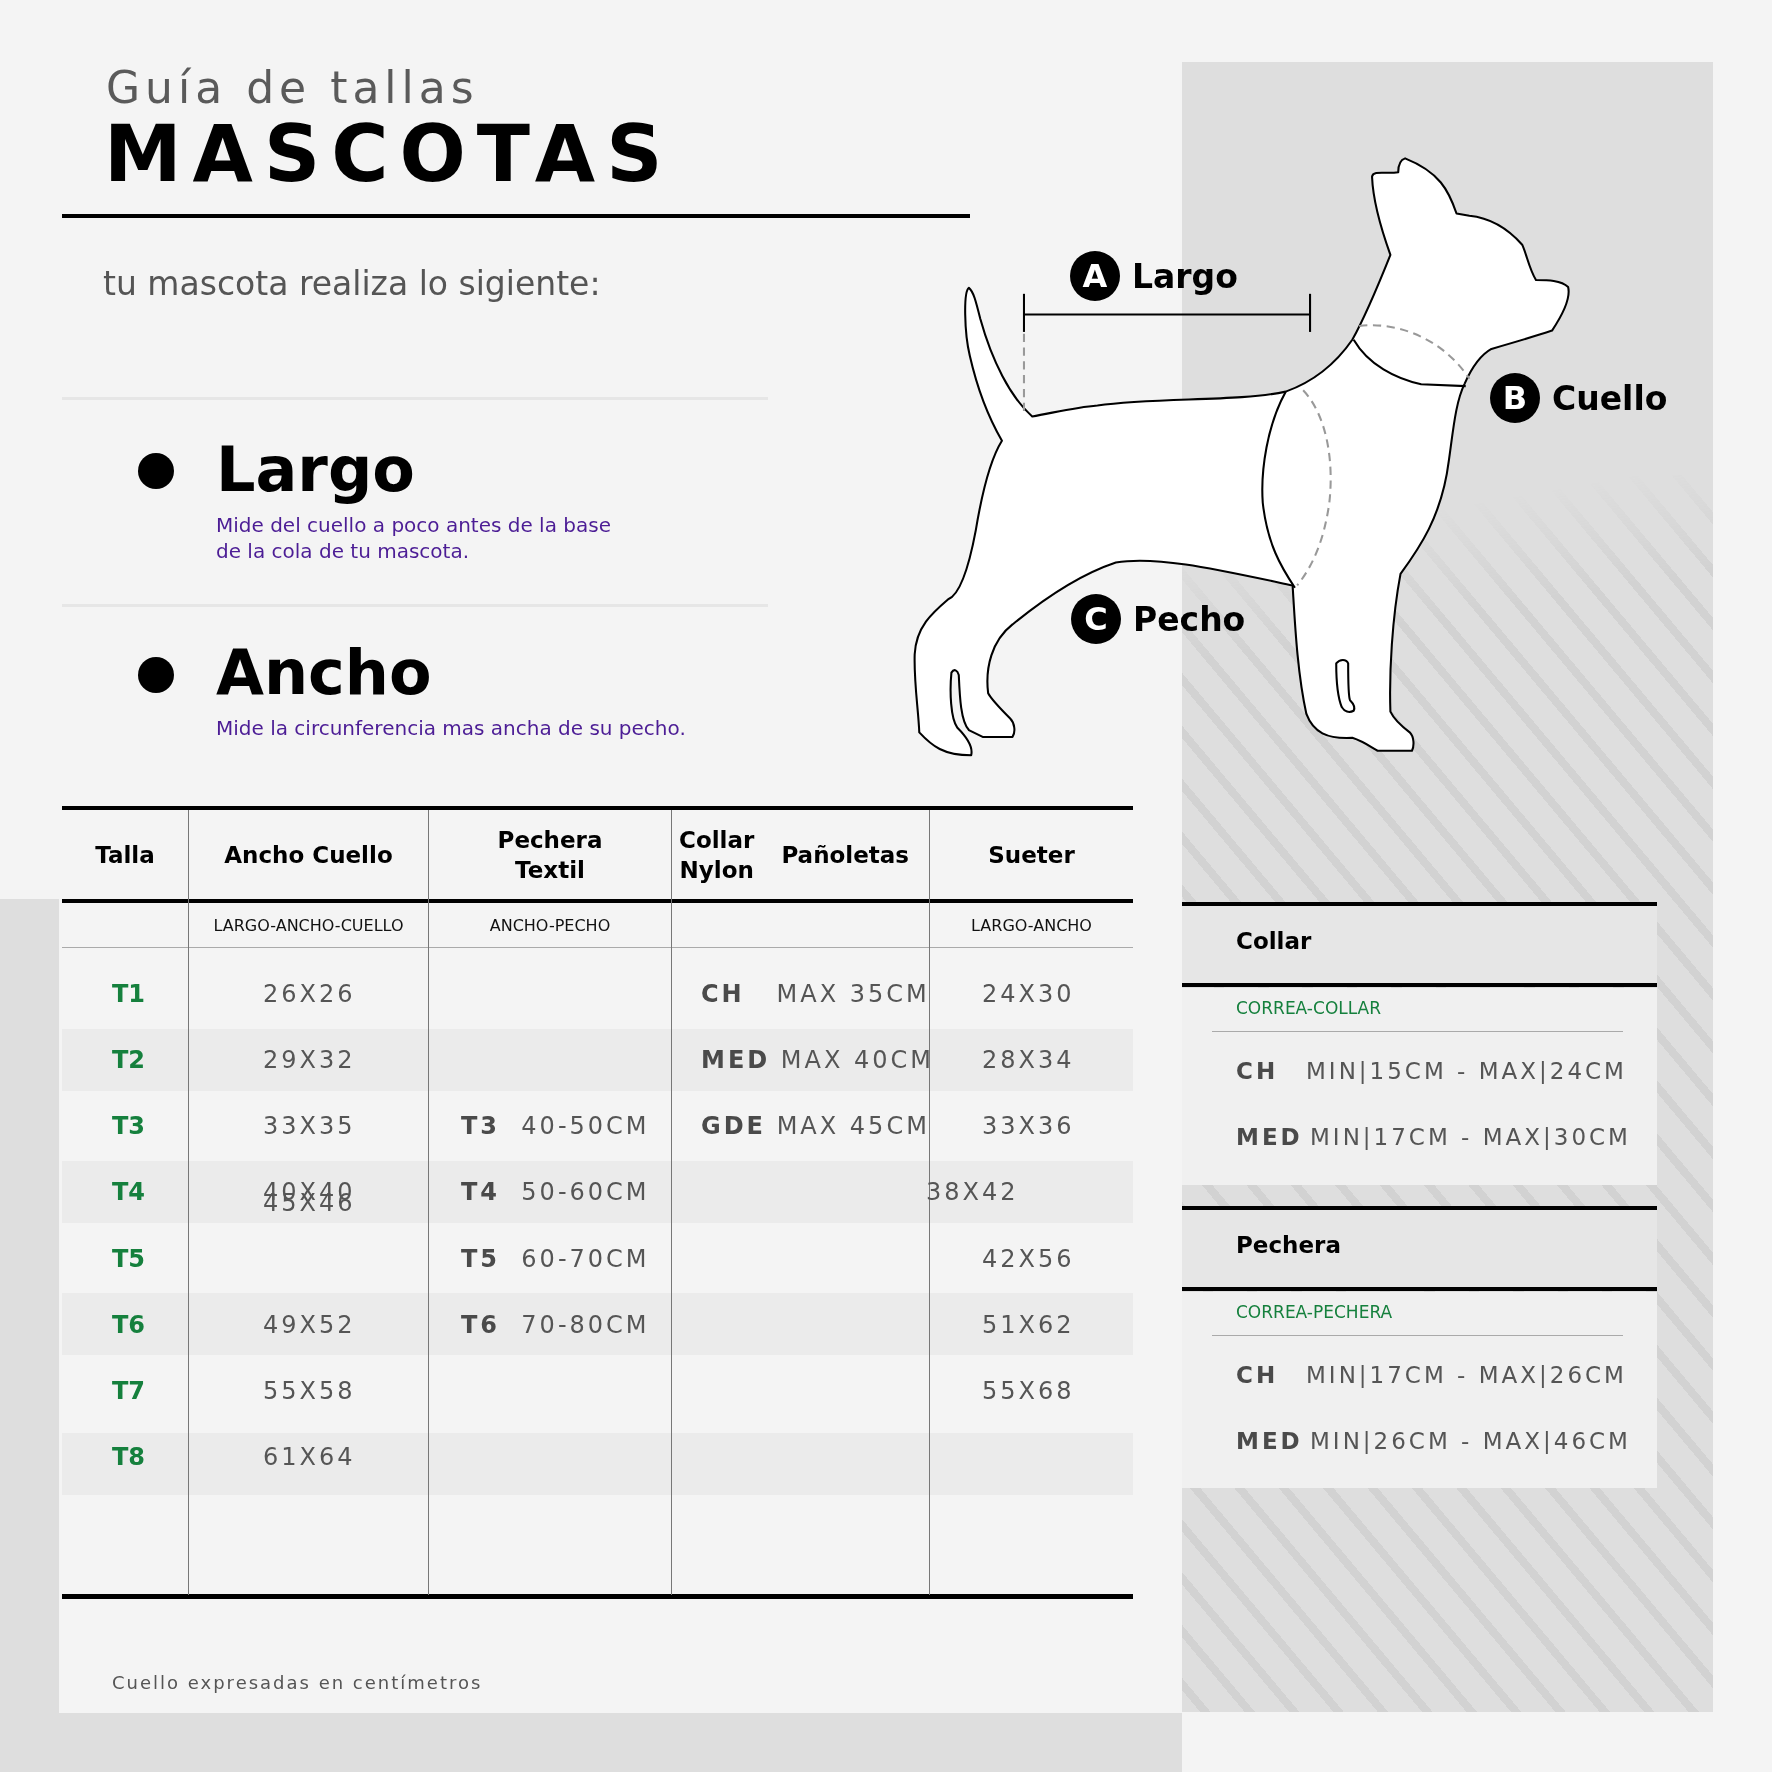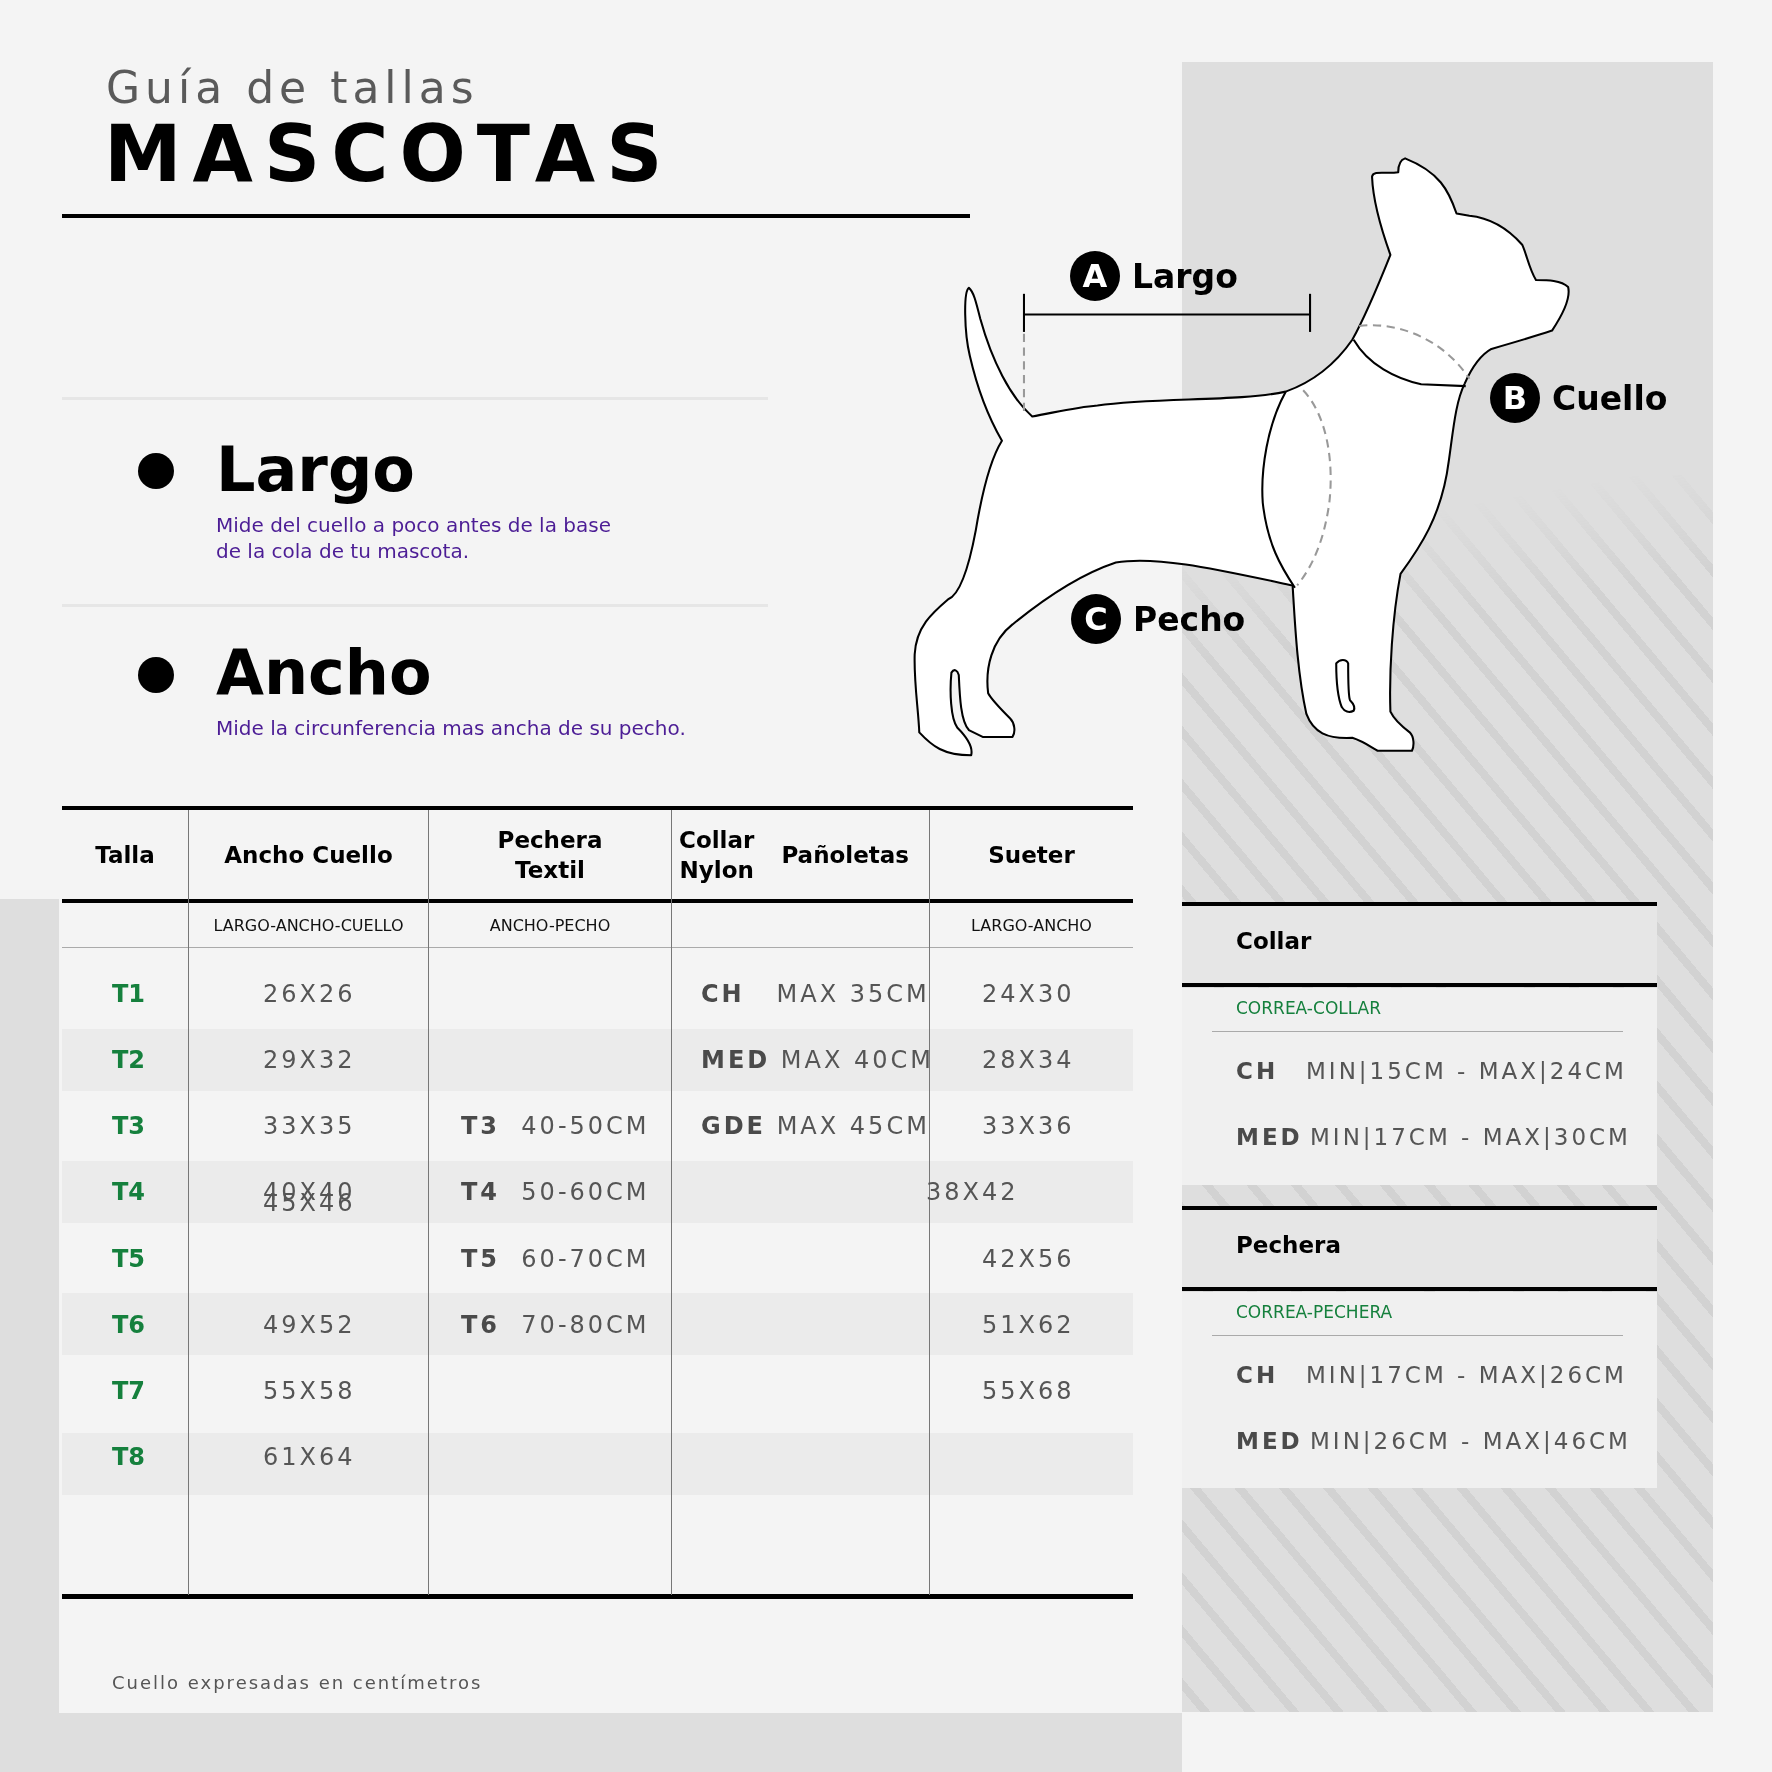--- a/index.html
+++ b/index.html
@@ -65,20 +65,21 @@
 <div class="abs bg-left-gray"></div>
 <div class="abs bg-bottom-gray"></div>
 <div class="abs panel-gray"></div>
 <div class="abs hatch"></div>
 
 <div class="abs subtitle">Guía de tallas</div>
 <div class="abs title">MASCOTAS</div>
 <div class="abs title-rule"></div>
 
 <div class="abs intro">
+  <div>tu mascota realiza lo sigiente:</div>
 </div>
 
 <div class="abs sep" style="top:397px"></div>
 <div class="abs sep" style="top:604px"></div>
 
 <div class="abs bullet" style="left:138px; top:453px"></div>
 <div class="abs meas-title" style="left:216px; top:435px">Largo</div>
 <div class="abs meas-desc" style="left:216px; top:512px">
   <div>Mide del cuello a poco antes de la base</div>
   <div>de la cola de tu mascota.</div>

